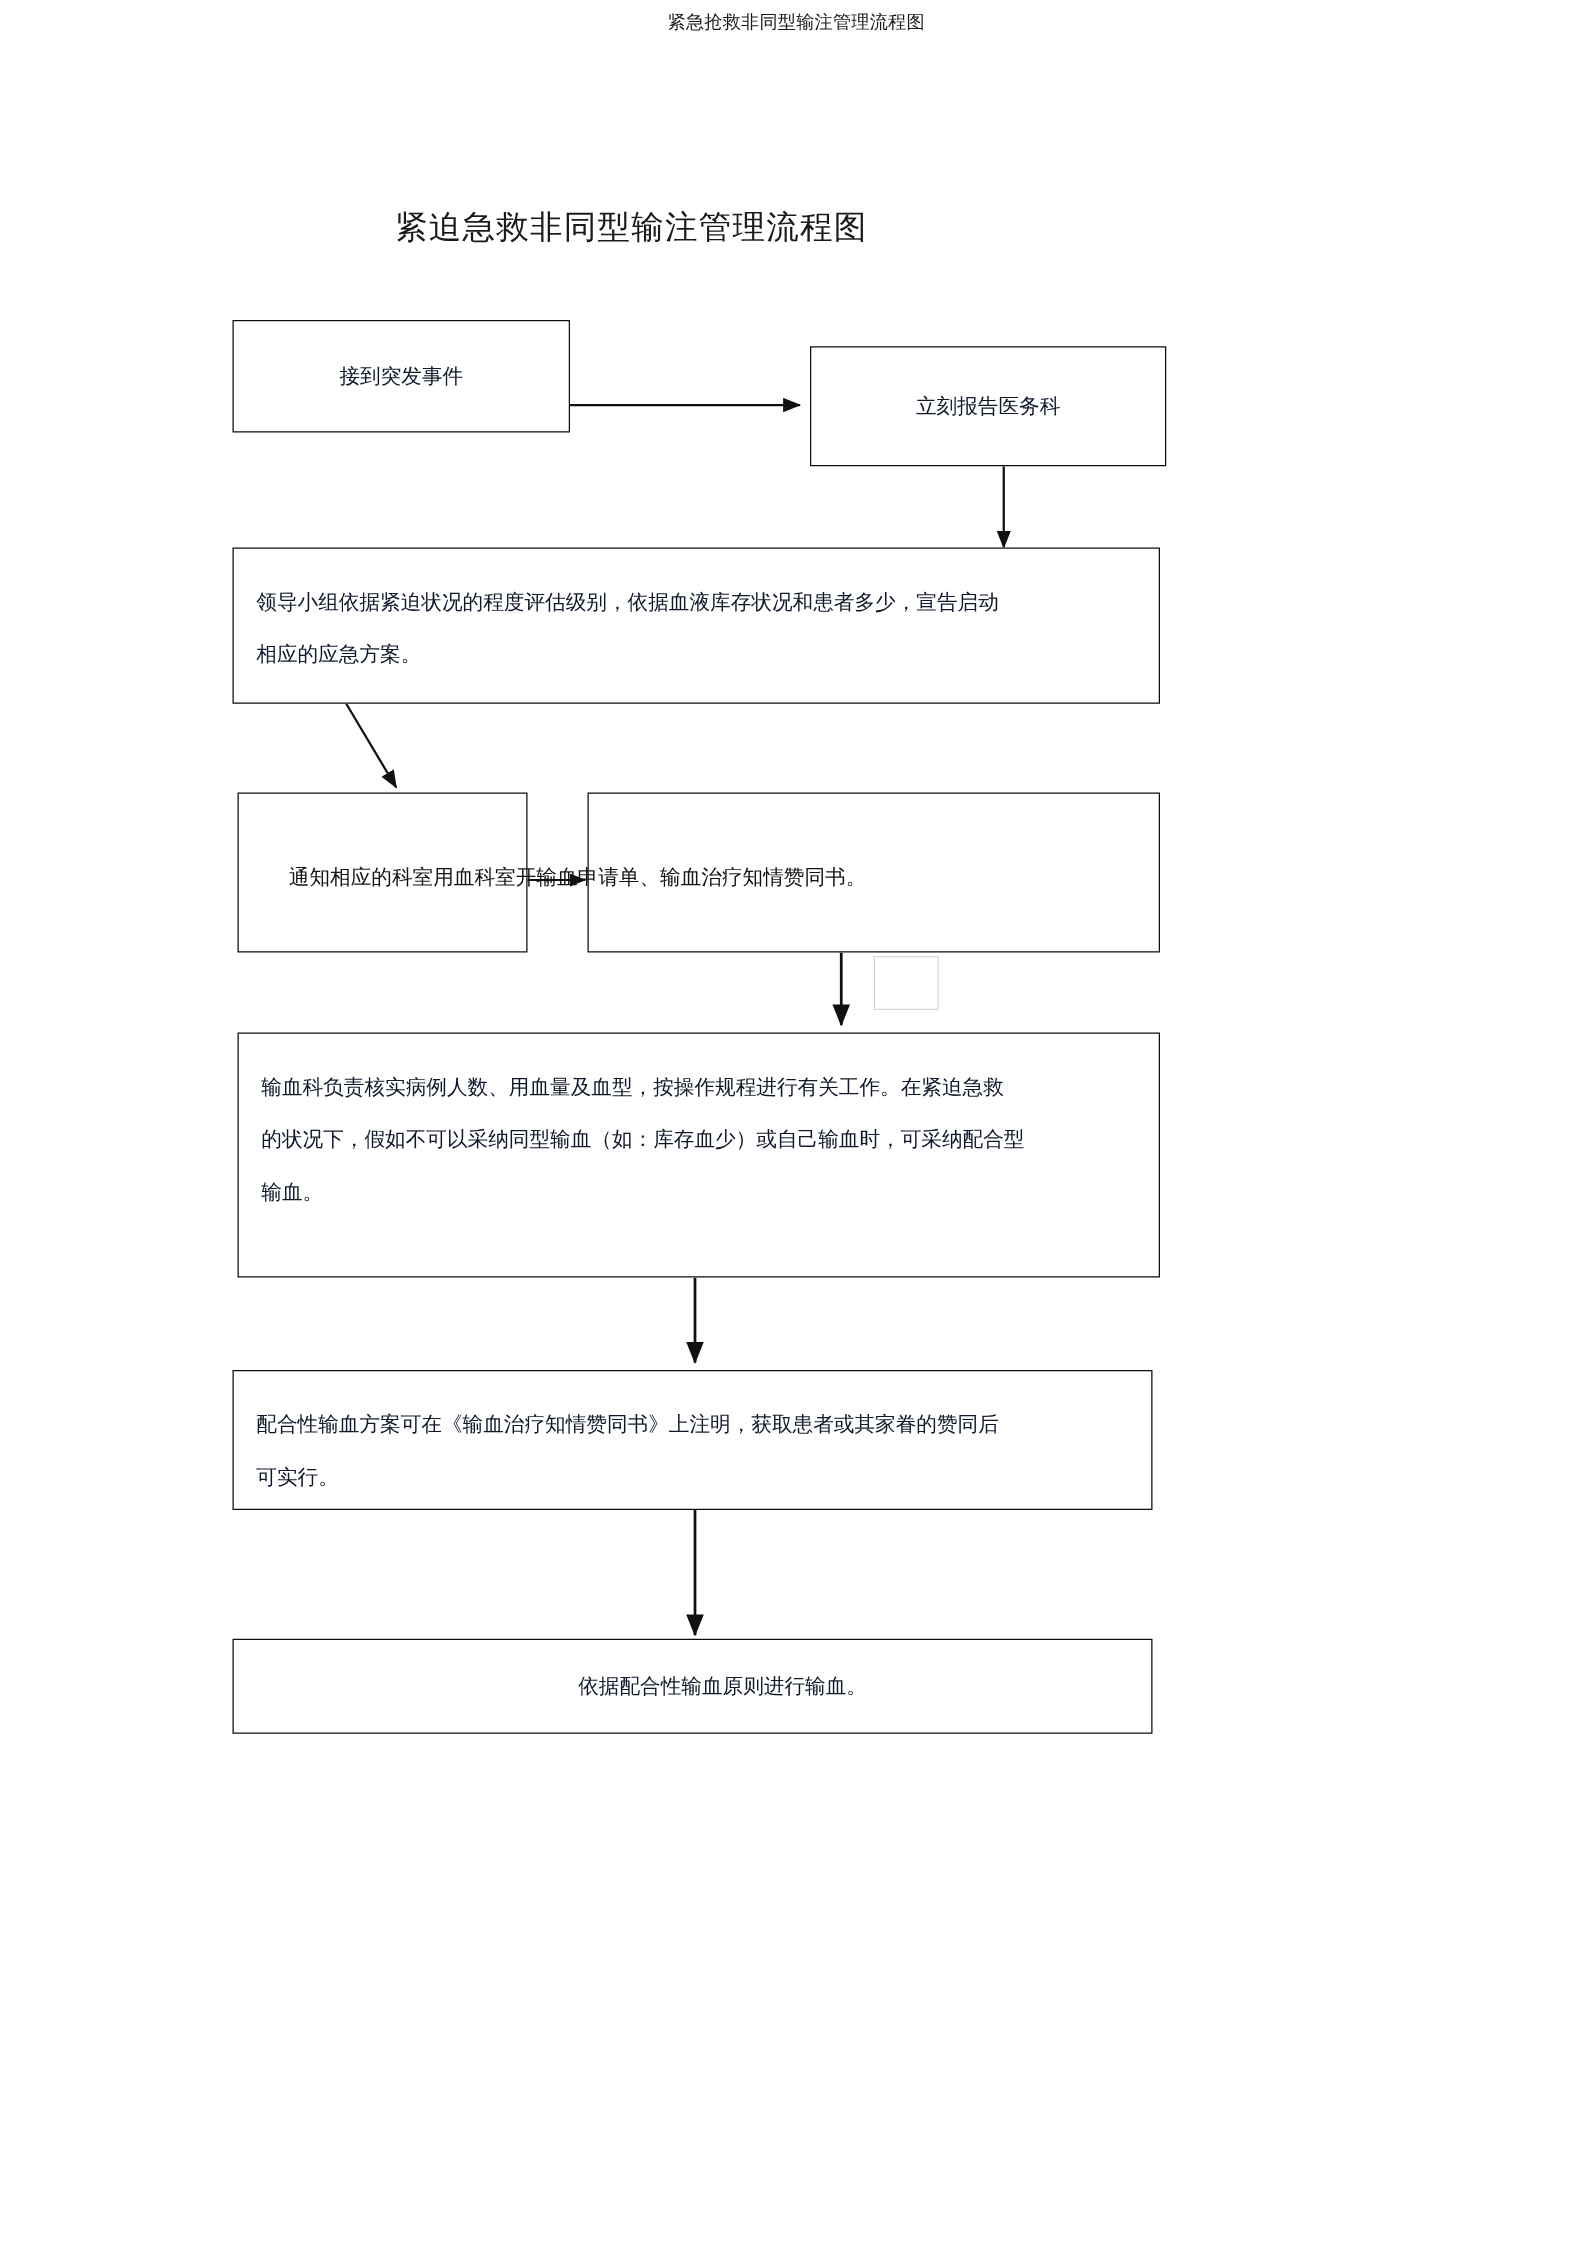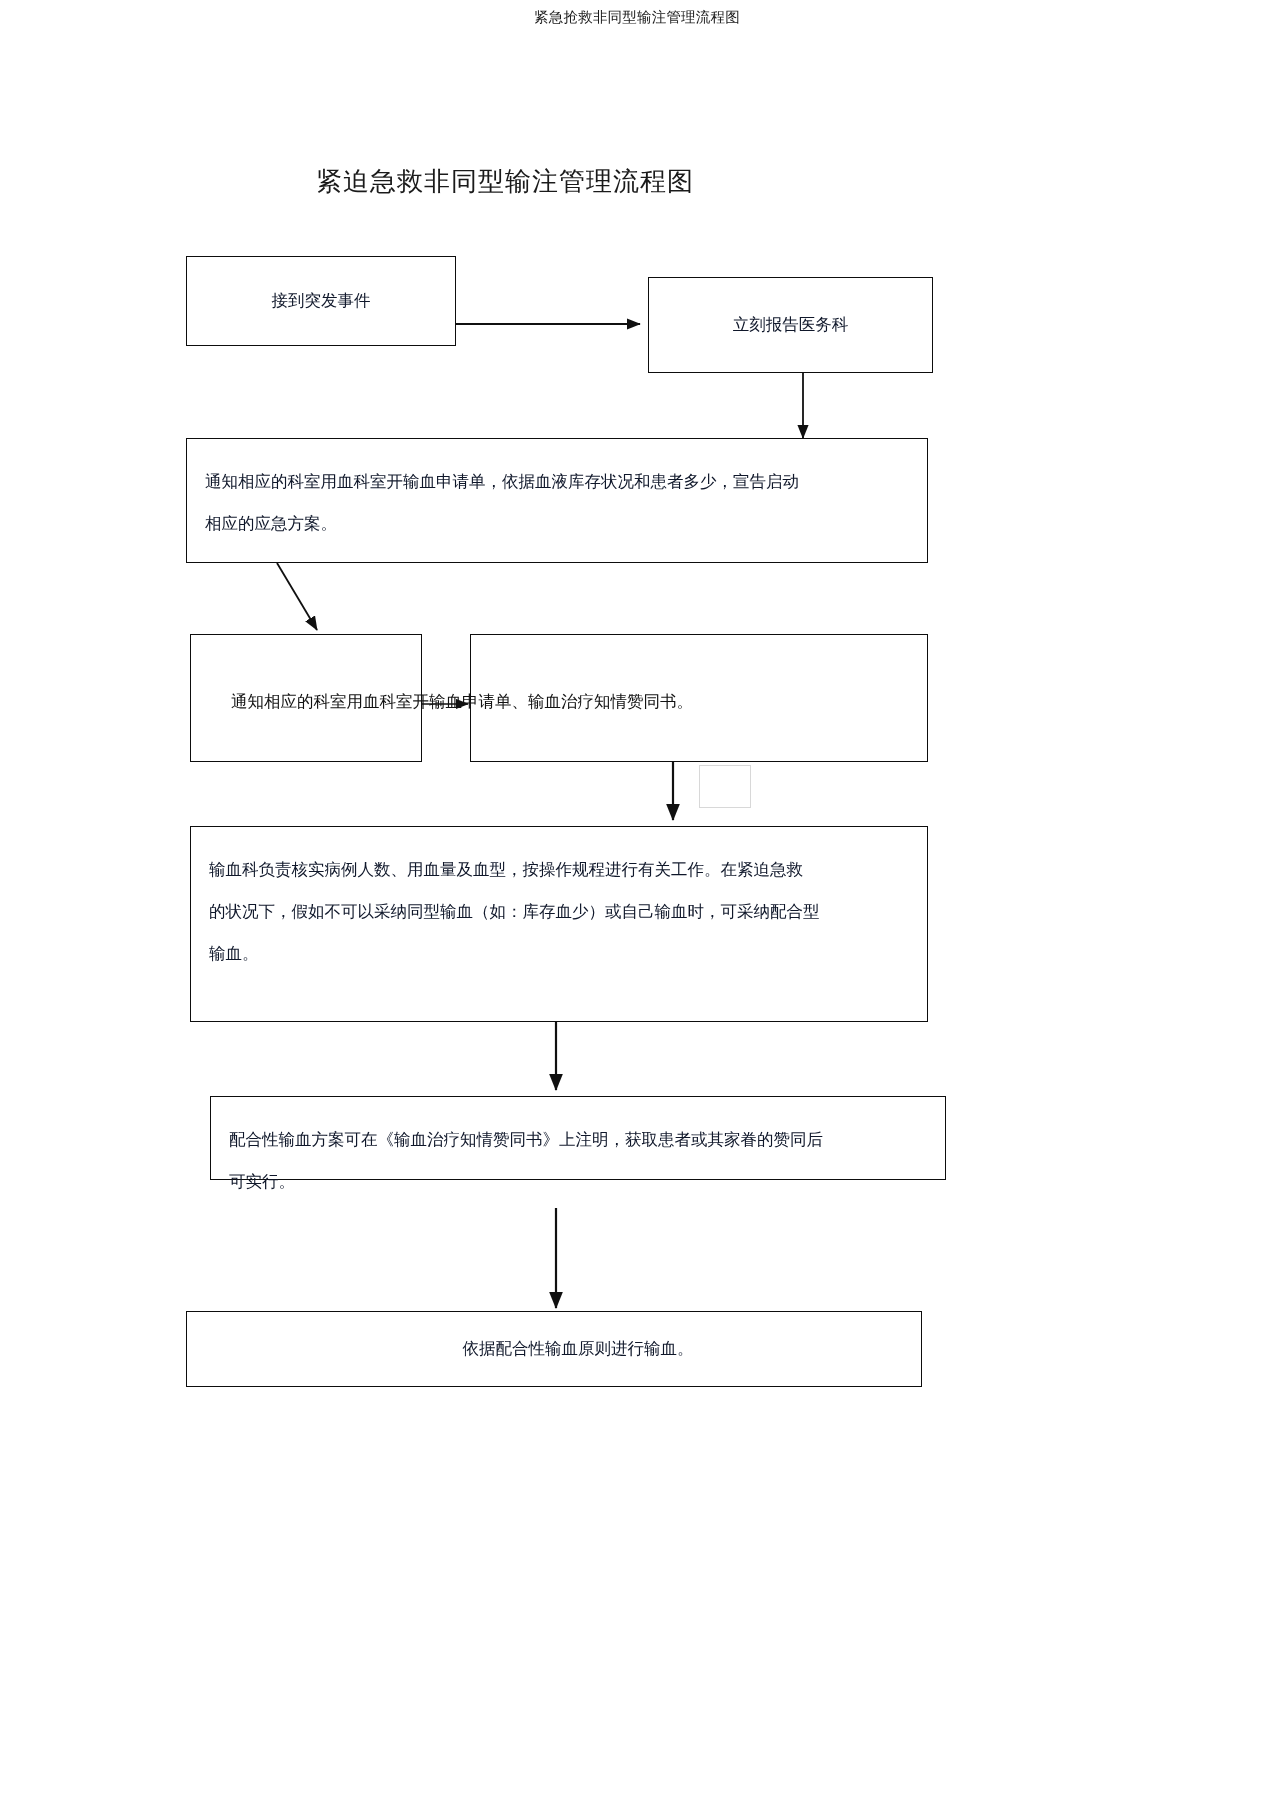--- a/index.html
+++ b/index.html
@@ -156,21 +156,21 @@
 
   <div class="node center" style="left:186px; top:256px; width:270px; height:90px;">
     <span class="txt">接到突发事件</span>
   </div>
 
   <div class="node center" style="left:648px; top:277px; width:285px; height:96px;">
     <span class="txt">立刻报告医务科</span>
   </div>
 
   <div class="node para" style="left:186px; top:438px; width:742px; height:125px;">
-    <span class="txt">通知相应的科室用血科室开输血申请单，依据血液库存状况和患者多少，宣告启动
+    <span class="txt">领导小组依据紧迫状况的程度评估级别，依据血液库存状况和患者多少，宣告启动
 相应的应急方案。</span>
   </div>
 
   <div class="node" style="left:190px; top:634px; width:232px; height:128px;">
     <span class="txt"></span>
   </div>
 
   <div class="node" style="left:470px; top:634px; width:458px; height:128px;">
     <span class="txt"></span>
   </div>
@@ -180,21 +180,21 @@
   </div>
 
   <div class="small-square" style="left:699px; top:765px; width:52px; height:43px;"></div>
 
   <div class="node para" style="left:190px; top:826px; width:738px; height:196px;">
     <span class="txt">输血科负责核实病例人数、用血量及血型，按操作规程进行有关工作。在紧迫急救
 的状况下，假如不可以采纳同型输血（如：库存血少）或自己输血时，可采纳配合型
 输血。</span>
   </div>
 
-  <div class="node para" style="left:186px; top:1096px; width:736px; height:84px;margin-left:24px;">
+  <div class="node para" style="left:186px; top:1096px; width:736px; height:112px;">
     <span class="txt">配合性输血方案可在《输血治疗知情赞同书》上注明，获取患者或其家眷的赞同后
 可实行。</span>
   </div>
 
   <div class="node center" style="left:186px; top:1311px; width:736px; height:76px;padding-left:48px;">
     <span class="txt">依据配合性输血原则进行输血。</span>
   </div>
 
 </div>
 

